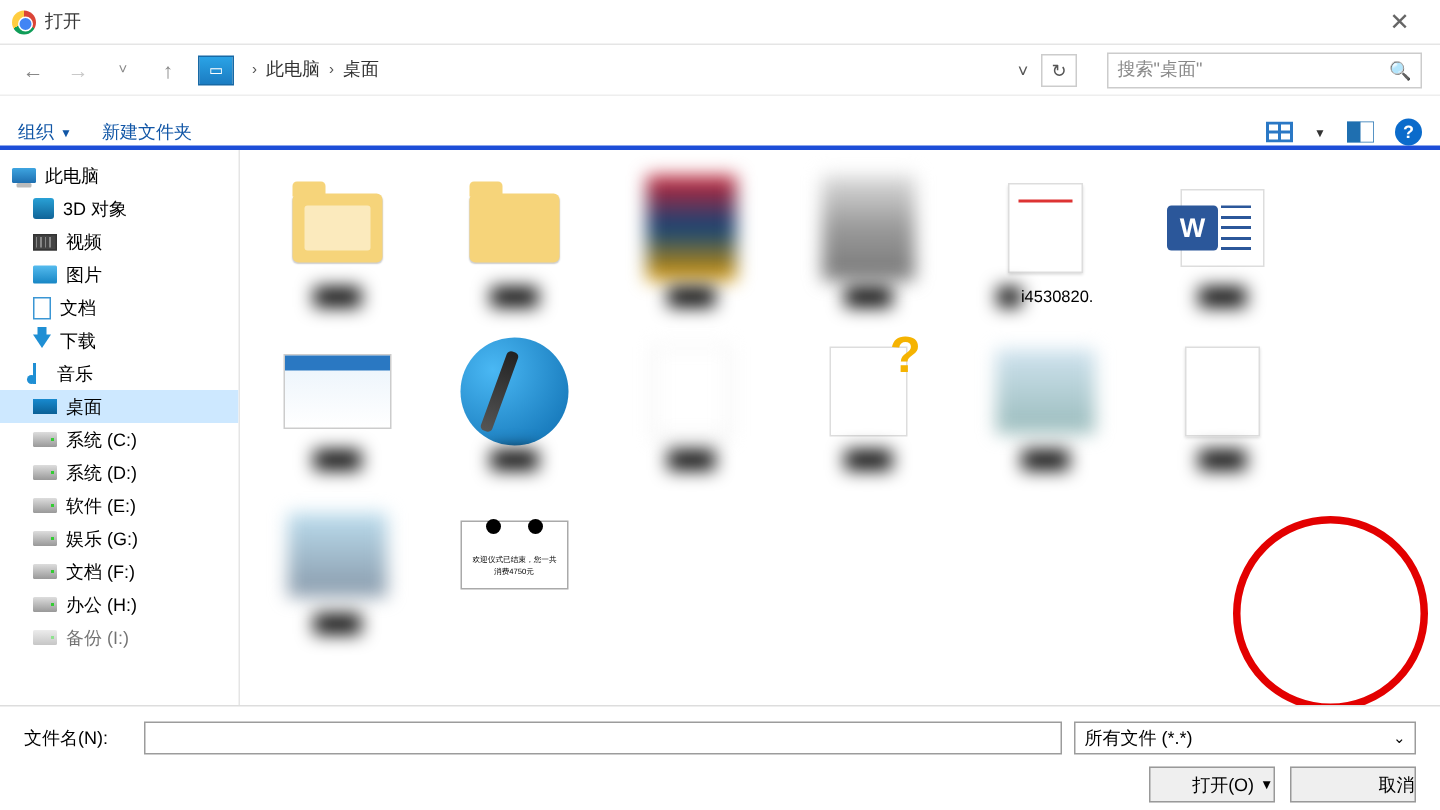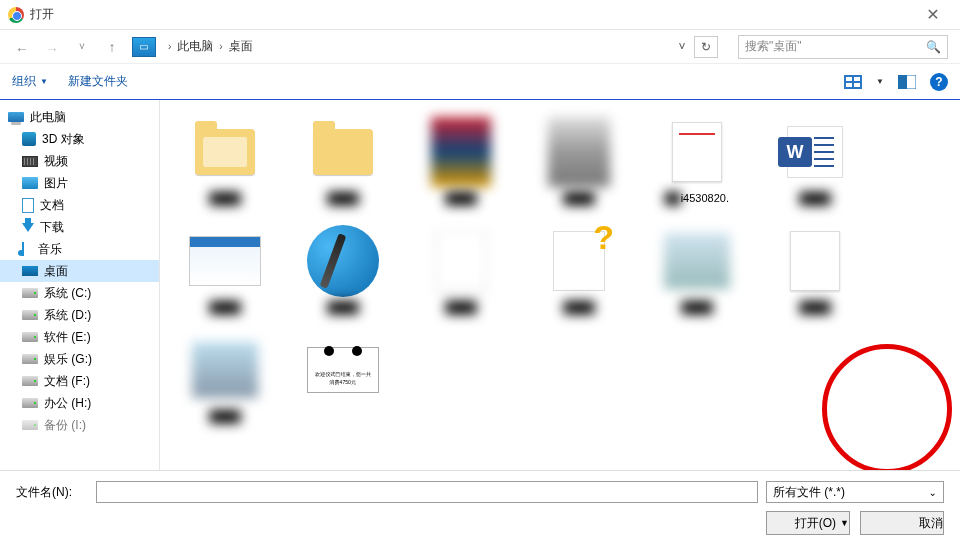--- a/index.html
+++ b/index.html
@@ -19,21 +19,21 @@
   .navrow .locchip { width:24px; height:20px; background: linear-gradient(#2aa3e6,#1b7cc2); border:1px solid #1769a5; display:flex; align-items:center; justify-content:center; color:#fff; font-size:10px; }
   .crumbs { display:flex; align-items:center; gap:4px; font-size:12px; color:#333; }
   .crumbs .chev { color:#555; font-size:10px; margin: 0 2px; }
   .navrow .locfill { flex:1; }
   .navrow .locctrls { display:flex; align-items:center; gap:6px; }
   .navrow .locctrls .dd { width:12px; text-align:center; color:#555;}
   .navrow .refresh { width:24px; height:22px; border:1px solid #ccc; display:flex; align-items:center; justify-content:center; color:#555;}
   .searchbox { margin-left:10px; width:210px; height:24px; border:1px solid #ccc; display:flex; align-items:center; padding:0 6px; color:#888; }
   .searchbox .glass { margin-left:auto; color:#555; }
 
-  .toolbar { height: 36px; display:flex; align-items:center; padding: 0 12px; gap:20px; border-bottom:1px solid #1d4ed8; }
+  .toolbar { height: 36px; display:flex; align-items:flex-end; padding: 0 12px; gap:20px; border-bottom:3px solid #1d4ed8; }
   .toolbar .link { color:#1156a6; font-size:12px; display:flex; align-items:center; gap:4px;}
   .toolbar .tri { font-size:8px; color:#1156a6; }
   .toolbar .right { margin-left:auto; display:flex; align-items:center; gap:14px; }
   .toolbar .viewico, .toolbar .paneico, .toolbar .help { width:18px; height:14px; display:flex;}
   .toolbar .viewico svg, .toolbar .paneico svg { width:100%; height:100%; }
   .toolbar .help { width:18px; height:18px; border-radius:50%; background:#0b6bcb; color:#fff; font-weight:bold; display:flex; align-items:center; justify-content:center; font-size:12px;}
 
   .body { display:flex; height: calc(100% - 30px - 34px - 36px - 70px); }
   .side { width:160px; border-right:1px solid #e5e5e5; overflow:hidden; padding-top:6px; position:relative;}
   .side .item { height:22px; display:flex; align-items:center; gap:6px; padding-left:22px; font-size:12px;}
@@ -80,21 +80,21 @@
   .qqcell .panda { width:72px; height:46px; background:#fff; border:1px solid #aaa; display:flex; flex-direction:column; align-items:center; justify-content:flex-start; padding-top:2px;}
   .qqcell .panda .face { width:30px; height:20px; background:#fff; border-radius:50% 50% 45% 45%; position:relative;}
   .qqcell .panda .face::before,.qqcell .panda .face::after{content:"";position:absolute;top:-4px;width:10px;height:10px;background:#000;border-radius:50%;}
   .qqcell .panda .face::before{left:-4px;} .qqcell .panda .face::after{right:-4px;}
   .qqcell .panda .txt{font-size:6px;transform:scale(.85);white-space:nowrap;line-height:1.1;margin-top:1px;}
 
   .footer { height:70px; border-top:1px solid #ddd; padding:10px 16px; display:flex; flex-direction:column; gap:8px; }
   .row1 { display:flex; align-items:center; gap:8px; }
   .row1 .lbl { min-width:72px; text-align:left; }
   .row1 .fname { flex:1; height:22px; border:1px solid #9c9c9c; }
-  .row1 .filter { width:178px; height:22px; border:1px solid #9c9c9c; display:flex; align-items:center; padding:0 6px;}
+  .row1 .filter { width:228px; height:22px; border:1px solid #9c9c9c; display:flex; align-items:center; padding:0 6px;}
   .row1 .filter .dd{margin-left:auto;font-size:10px;}
   .row2 { display:flex; justify-content:flex-end; gap:10px; }
   .btn { width:84px; height:24px; border:1px solid #999; background:#efefef; display:flex; align-items:center; justify-content:flex-end; font-size:12px;}
   .btn .dd{margin-left:4px;font-size:9px;}
 </style>
 </head>
 <body>
 
 <div class="window">
 

